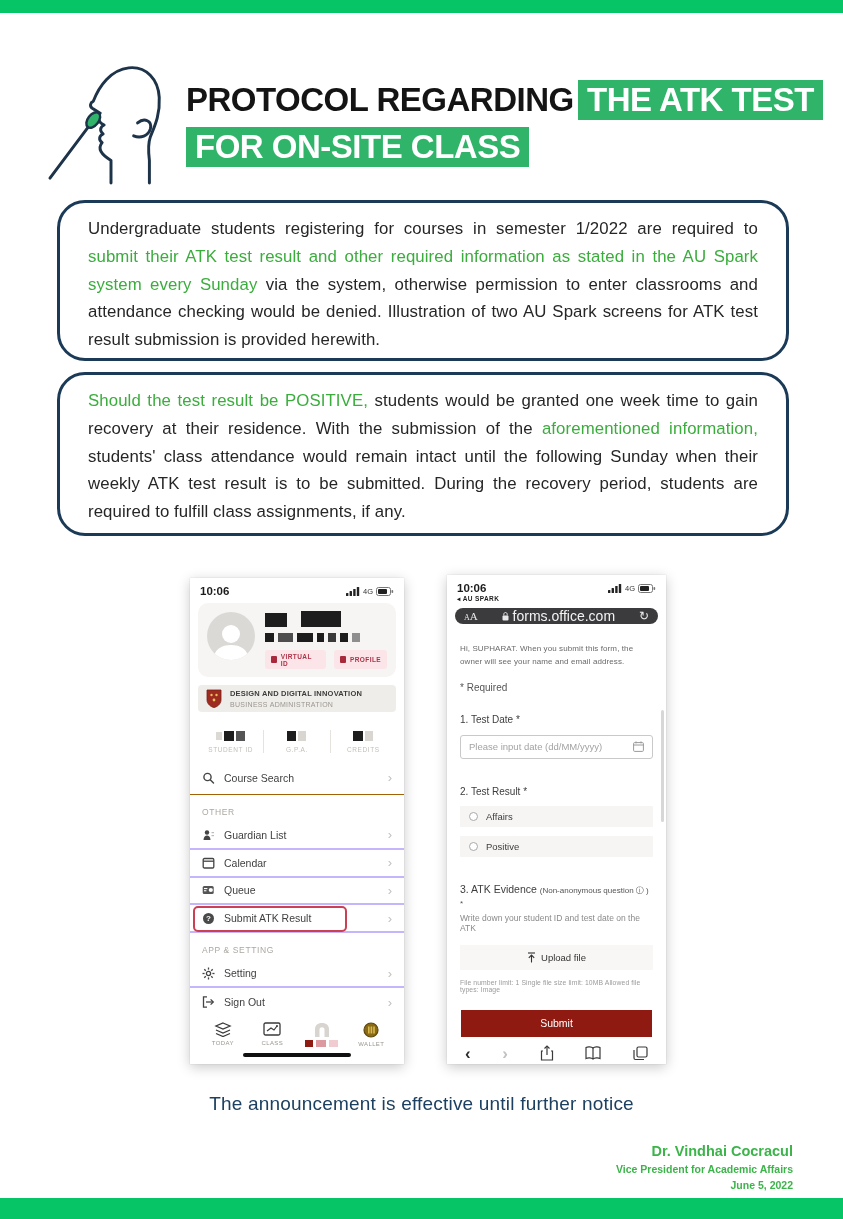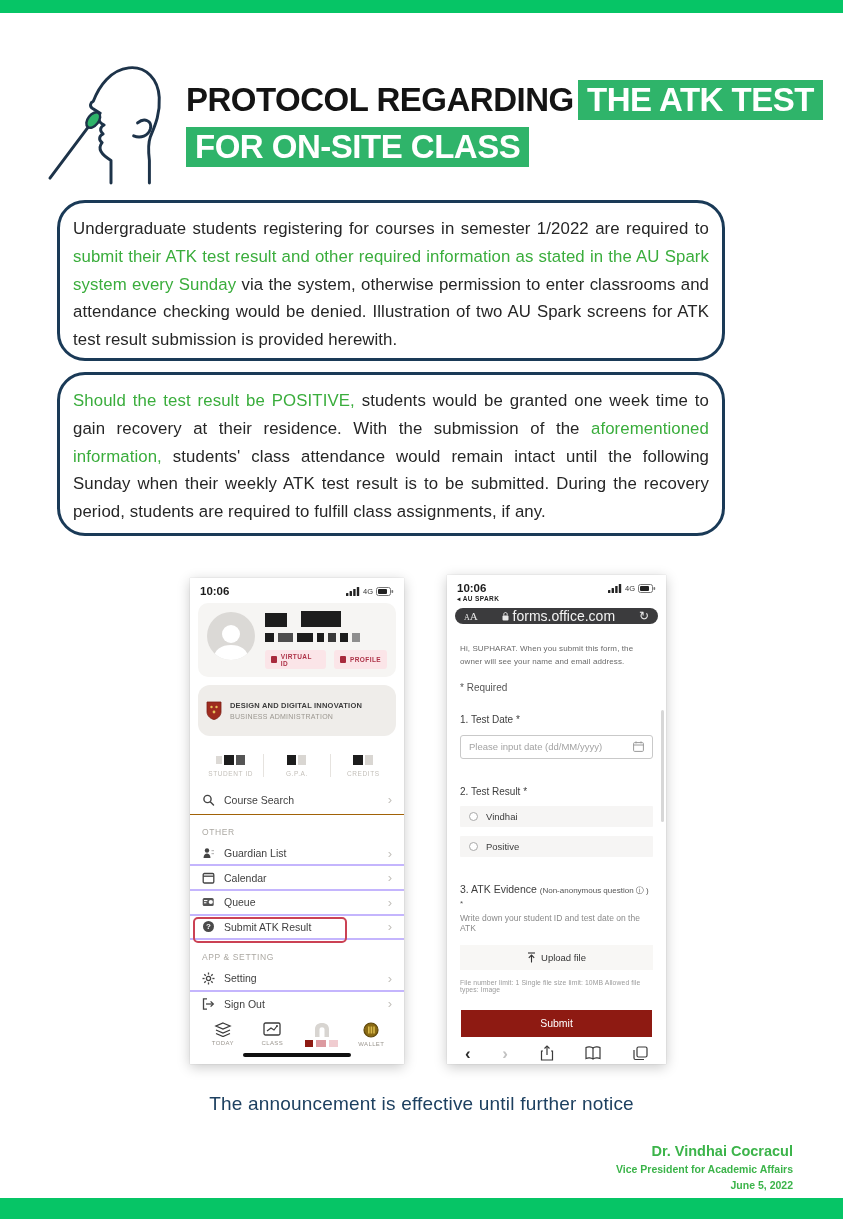--- a/index.html
+++ b/index.html
@@ -13,21 +13,21 @@
 
   
   header { position:absolute; left:42px; top:58px; display:flex; align-items:flex-start; }
   .swab-svg { width:138px; height:128px; flex:none; }
   .titles { margin-left:6px; margin-top:22px; }
   .t-line { line-height:1; margin-bottom:7px; white-space:nowrap; }
   .t-black { font-weight:bold; font-size:33px; letter-spacing:-0.5px; color:#141414; }
   .t-hl { font-weight:bold; font-size:33px; letter-spacing:-0.5px; color:#fff; background:#2fb46a; padding:3px 9px 4px; display:inline-block; }
 
   
-  .infobox { position:absolute; left:57px; width:668px; border:3px solid #1a3a57; border-radius:28px; background:#fff; padding:12px 13px; }
+  .infobox { position:absolute; left:57px; width:732px; border:3px solid #1a3a57; border-radius:28px; background:#fff; padding:12px 28px; }
   #box1 { top:200px; height:161px; }
   #box2 { top:372px; height:164px; }
   .infobox p { font-size:16.8px; line-height:27.8px; color:#262626; text-align:justify; letter-spacing:0.1px; }
   .infobox .grn { color:#3aad3c; }
 
   
   .phone { position:absolute; background:#fff; box-shadow:0 3px 12px rgba(0,0,0,0.22), 0 0 1px rgba(0,0,0,0.2); display:flex; flex-direction:column; overflow:hidden; }
   #phone-left { left:190px; top:578px; width:214px; height:486px; }
   #phone-right { left:447px; top:575px; width:219px; height:489px; }
 
@@ -43,21 +43,21 @@
   .avatar { width:48px; height:48px; border-radius:50%; background:#dbd9d6; overflow:hidden; flex:none; position:relative; }
   .avatar svg { position:absolute; left:0; top:6px; }
   .pcol { margin-left:10px; flex:1; }
   .blk { display:inline-block; background:#1d1d1d; }
   .name-row { display:flex; gap:14px; align-items:flex-end; height:15px; }
   .sub-row { display:flex; gap:4px; align-items:center; margin-top:6px; height:9px; }
   .badges { display:flex; gap:8px; margin-top:8px; }
   .badge { display:flex; align-items:center; gap:4px; background:#fbe5e8; border-radius:3px; padding:2.5px 6px; }
   .badge .bicon { width:6px; height:7px; background:#a8293c; border-radius:1px; }
   .badge span { font-size:6.5px; font-weight:bold; color:#ae3348; letter-spacing:0.4px; }
-  .faculty { margin:8px 8px 8px; background:#efedea; border-radius:12px; padding:16px 8px; display:flex; align-items:center; }
+  .faculty { margin:8px 8px 8px; background:#efedea; border-radius:4px; padding:4px 8px; display:flex; align-items:center; }
   .faculty-texts { margin-left:8px; }
   .fac-title { font-size:7.5px; font-weight:bold; color:#3c3c3c; letter-spacing:0.2px; }
   .fac-sub { font-size:7px; color:#9a968f; letter-spacing:0.3px; margin-top:2.5px; }
   .stats { display:flex; margin:10px 8px 0; }
   .stat { flex:1; text-align:center; }
   .stat + .stat { border-left:1px solid #e6e3df; }
   .stat-blocks { height:11px; display:flex; justify-content:center; align-items:center; gap:2px; }
   .stat-label { font-size:6.5px; color:#c3bfb9; letter-spacing:0.6px; margin-top:5px; }
   .row { display:flex; align-items:center; padding:0 12px; }
   .search-row { height:33px; margin-top:9px; border-bottom:1px solid #a16207;justify-content:flex-end; }
@@ -406,21 +406,21 @@
             <rect x="0.6" y="1.6" width="9.8" height="8.8" rx="1" fill="none" stroke="#9a9a9a" stroke-width="1"></rect>
             <line x1="0.6" y1="4" x2="10.4" y2="4" stroke="#9a9a9a" stroke-width="1"></line>
             <line x1="3" y1="0.4" x2="3" y2="2.4" stroke="#9a9a9a" stroke-width="1"></line>
             <line x1="8" y1="0.4" x2="8" y2="2.4" stroke="#9a9a9a" stroke-width="1"></line>
           </svg>
       </div>
 
       <div class="q-label" style="margin-top:27px;">2. Test Result *</div>
       <div class="opt-row">
         <span class="radio"></span>
-        <span class="opt-label">Vindhai</span>
+        <span class="opt-label">Affairs</span>
       </div>
       <div class="opt-row">
         <span class="radio"></span>
         <span class="opt-label">Positive</span>
       </div>
 
       <div class="q3-line">
         <span>3. ATK Evidence</span>
         <span class="q3-note">(Non-anonymous question ⓘ ) *</span>
       </div>

